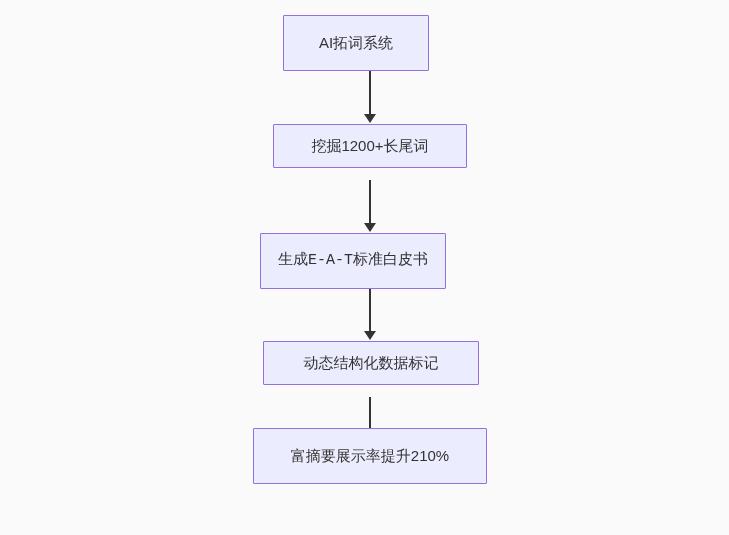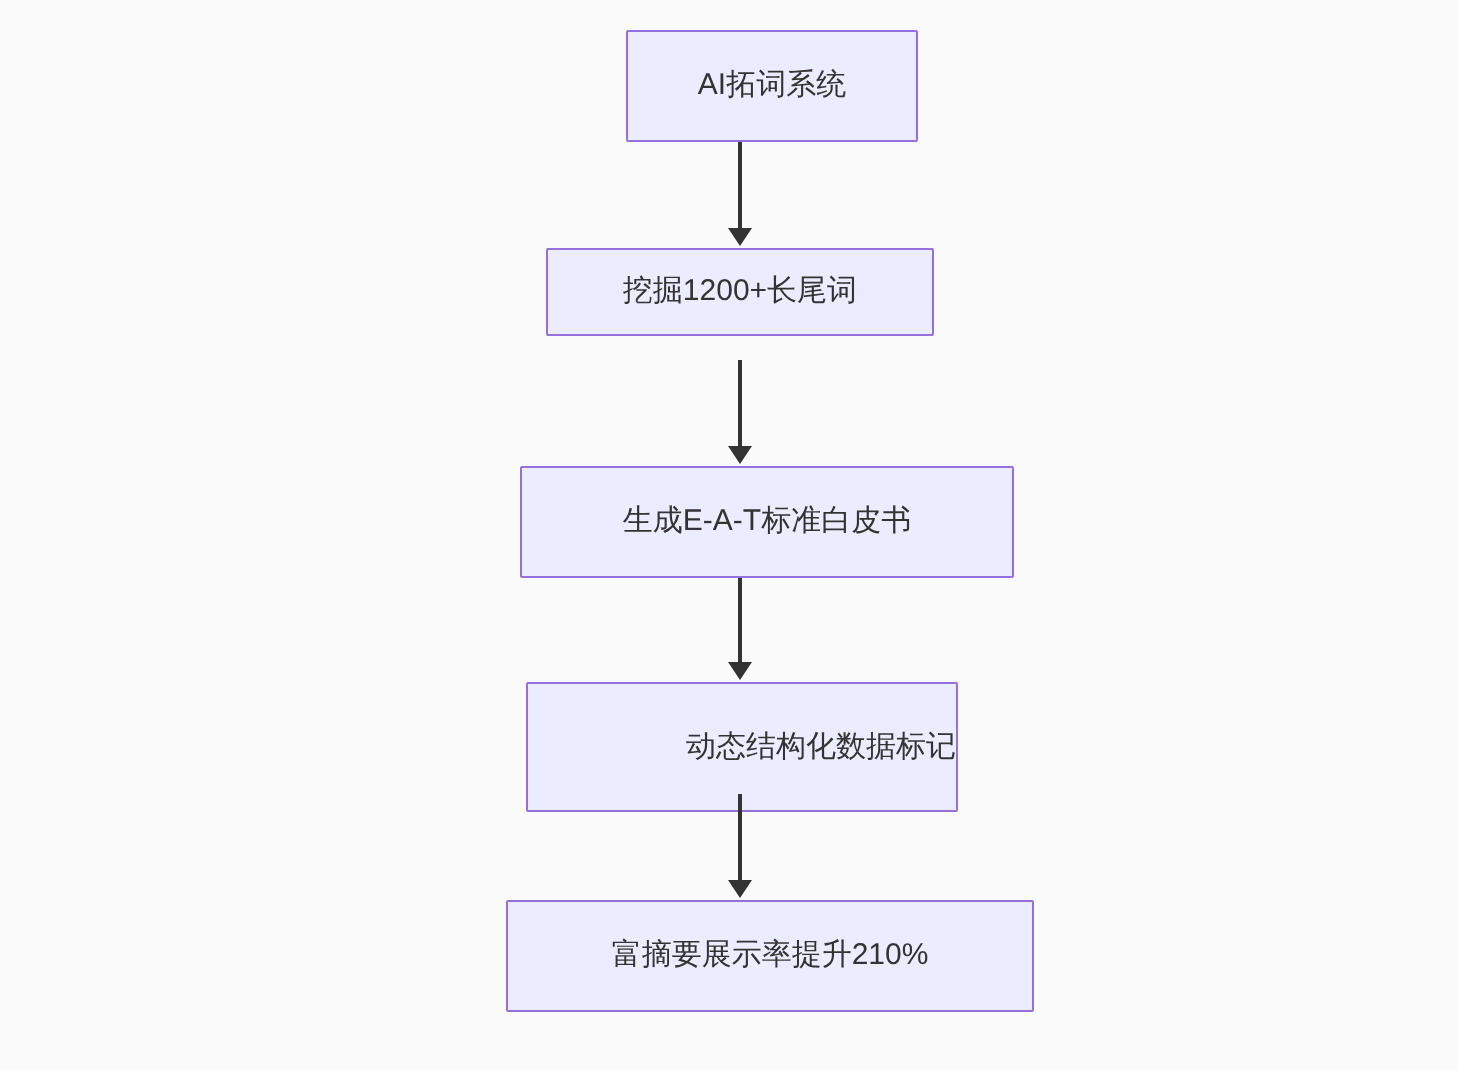--- a/index.html
+++ b/index.html
@@ -47,45 +47,45 @@
     border-left: 6px solid transparent;
     border-right: 6px solid transparent;
     border-top: 9px solid var(--arrow-color);
   }
 </style>
 </head>
 <body>
 
 <div class="canvas">
 
-  <div class="node" style="left:313px; top:15px; width:146px; height:56px;">
+  <div class="node" style="left:283px; top:15px; width:146px; height:56px;">
     <span>AI拓词系统</span>
   </div>
 
   <div class="edge-line" style="left:369px; top:71px; height:45px;"></div>
   <div class="edge-head" style="left:364px; top:114px;"></div>
 
   <div class="node" style="left:273px; top:124px; width:194px; height:44px;">
     <span>挖掘1200+长尾词</span>
   </div>
 
   <div class="edge-line" style="left:369px; top:180px; height:45px;"></div>
   <div class="edge-head" style="left:364px; top:223px;"></div>
 
-  <div class="node" style="left:260px; top:233px; width:247px; height:56px;">
+  <div class="node" style="left:260px; top:233px; width:186px; height:56px;font-family:Liberation Mono, monospace;">
     <span>生成E-A-T标准白皮书</span>
   </div>
 
   <div class="edge-line" style="left:369px; top:289px; height:44px;"></div>
   <div class="edge-head" style="left:364px; top:331px;"></div>
 
-  <div class="node" style="left:263px; top:341px; width:216px; height:65px;justify-content:flex-end;">
+  <div class="node" style="left:263px; top:341px; width:216px; height:44px;">
     <span>动态结构化数据标记</span>
   </div>
 
   <div class="edge-line" style="left:369px; top:397px; height:45px;"></div>
   <div class="edge-head" style="left:364px; top:440px;"></div>
 
-  <div class="node" style="left:253px; top:450px; width:264px; height:56px;">
+  <div class="node" style="left:253px; top:428px; width:234px; height:56px;">
     <span>富摘要展示率提升210%</span>
   </div>
 
 </div>
 
 </body></html>

